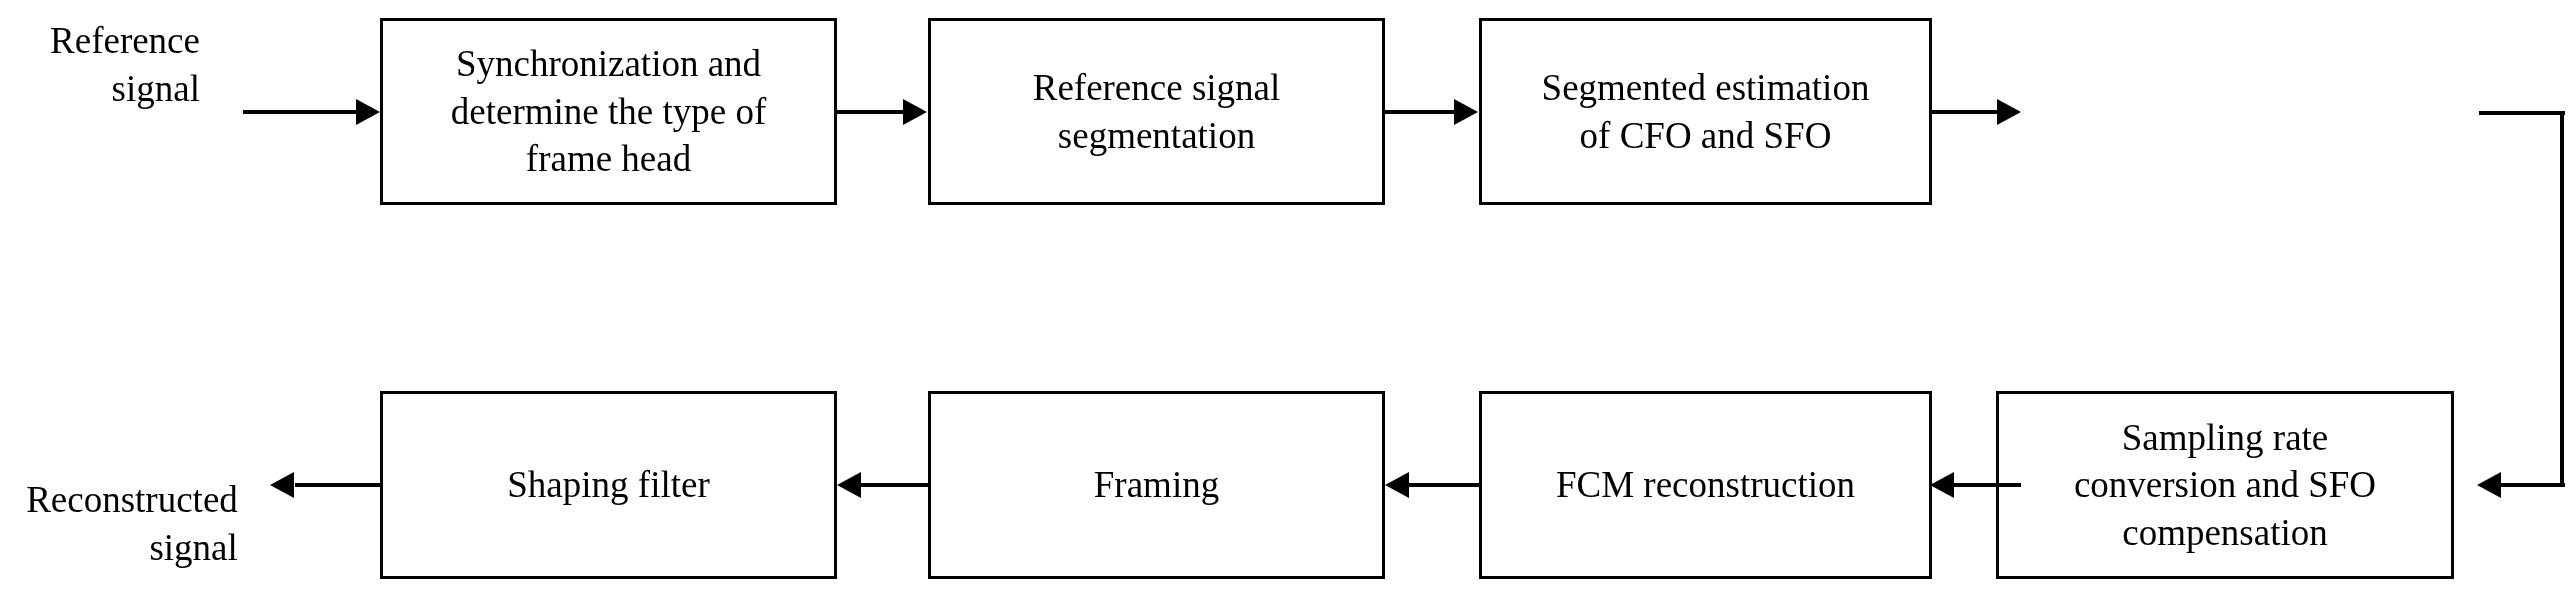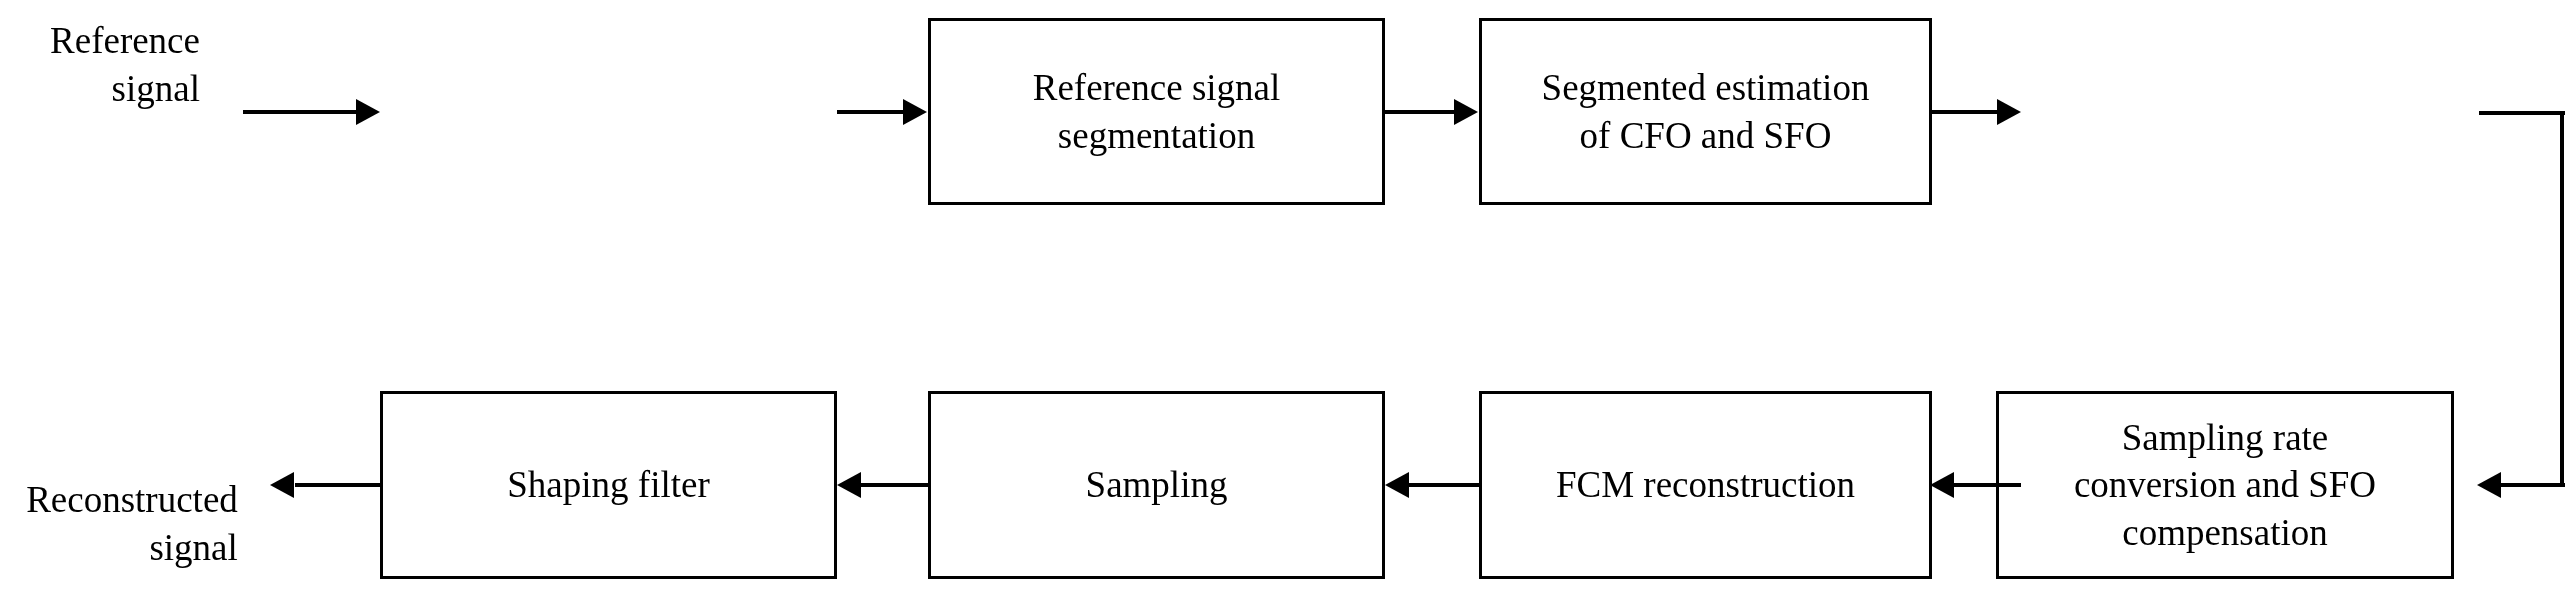--- a/index.html
+++ b/index.html
@@ -71,20 +71,23 @@
 <body>
 
 <div id="diagram">
 
   <div class="io-label" style="left:13.5px; top:17px; width:223px; height:95px;">Reference
 signal</div>
 
   <div class="edge-line-h" style="left:243px; top:110px; width:115px;"></div>
   <div class="arrow-right" style="left:356px; top:99px;"></div>
 
+  <div class="node" style="left:380px; top:18px; width:457px; height:187px;">Synchronization and
+determine the type of
+frame head</div>
 
   <div class="node" style="left:928px; top:18px; width:457px; height:187px;">Reference signal
 segmentation</div>
 
   <div class="node" style="left:1479px; top:18px; width:453px; height:187px;">Segmented estimation
 of CFO and SFO</div>
 
 
   <div class="edge-line-h" style="left:837px; top:110px; width:68px;"></div>
   <div class="arrow-right" style="left:903px; top:99px;"></div>
@@ -95,21 +98,21 @@
   <div class="edge-line-h" style="left:1932px; top:110px; width:66px;"></div>
   <div class="arrow-right" style="left:1997px; top:99px;"></div>
 
   <div class="edge-line-h" style="left:2479px; top:111px; width:86px;"></div>
   <div class="edge-line-v" style="left:2560px; top:111px; height:374px;"></div>
   <div class="edge-line-h" style="left:2501px; top:483px; width:64px;"></div>
   <div class="arrow-left" style="left:2477px; top:472px;"></div>
 
   <div class="node" style="left:380px; top:391px; width:457px; height:188px;">Shaping filter</div>
 
-  <div class="node" style="left:928px; top:391px; width:457px; height:188px;">Sampling</div>
+  <div class="node" style="left:928px; top:391px; width:457px; height:188px;">Framing</div>
 
   <div class="node" style="left:1479px; top:391px; width:453px; height:188px;">FCM reconstruction</div>
 
   <div class="node" style="left:1951px; top:391px; width:458px; height:188px;margin-left:45px;">Sampling rate
 conversion and SFO
 compensation</div>
 
   <div class="edge-line-h" style="left:1954px; top:483px; width:67px;"></div>
   <div class="arrow-left" style="left:1930px; top:472px;"></div>
 

